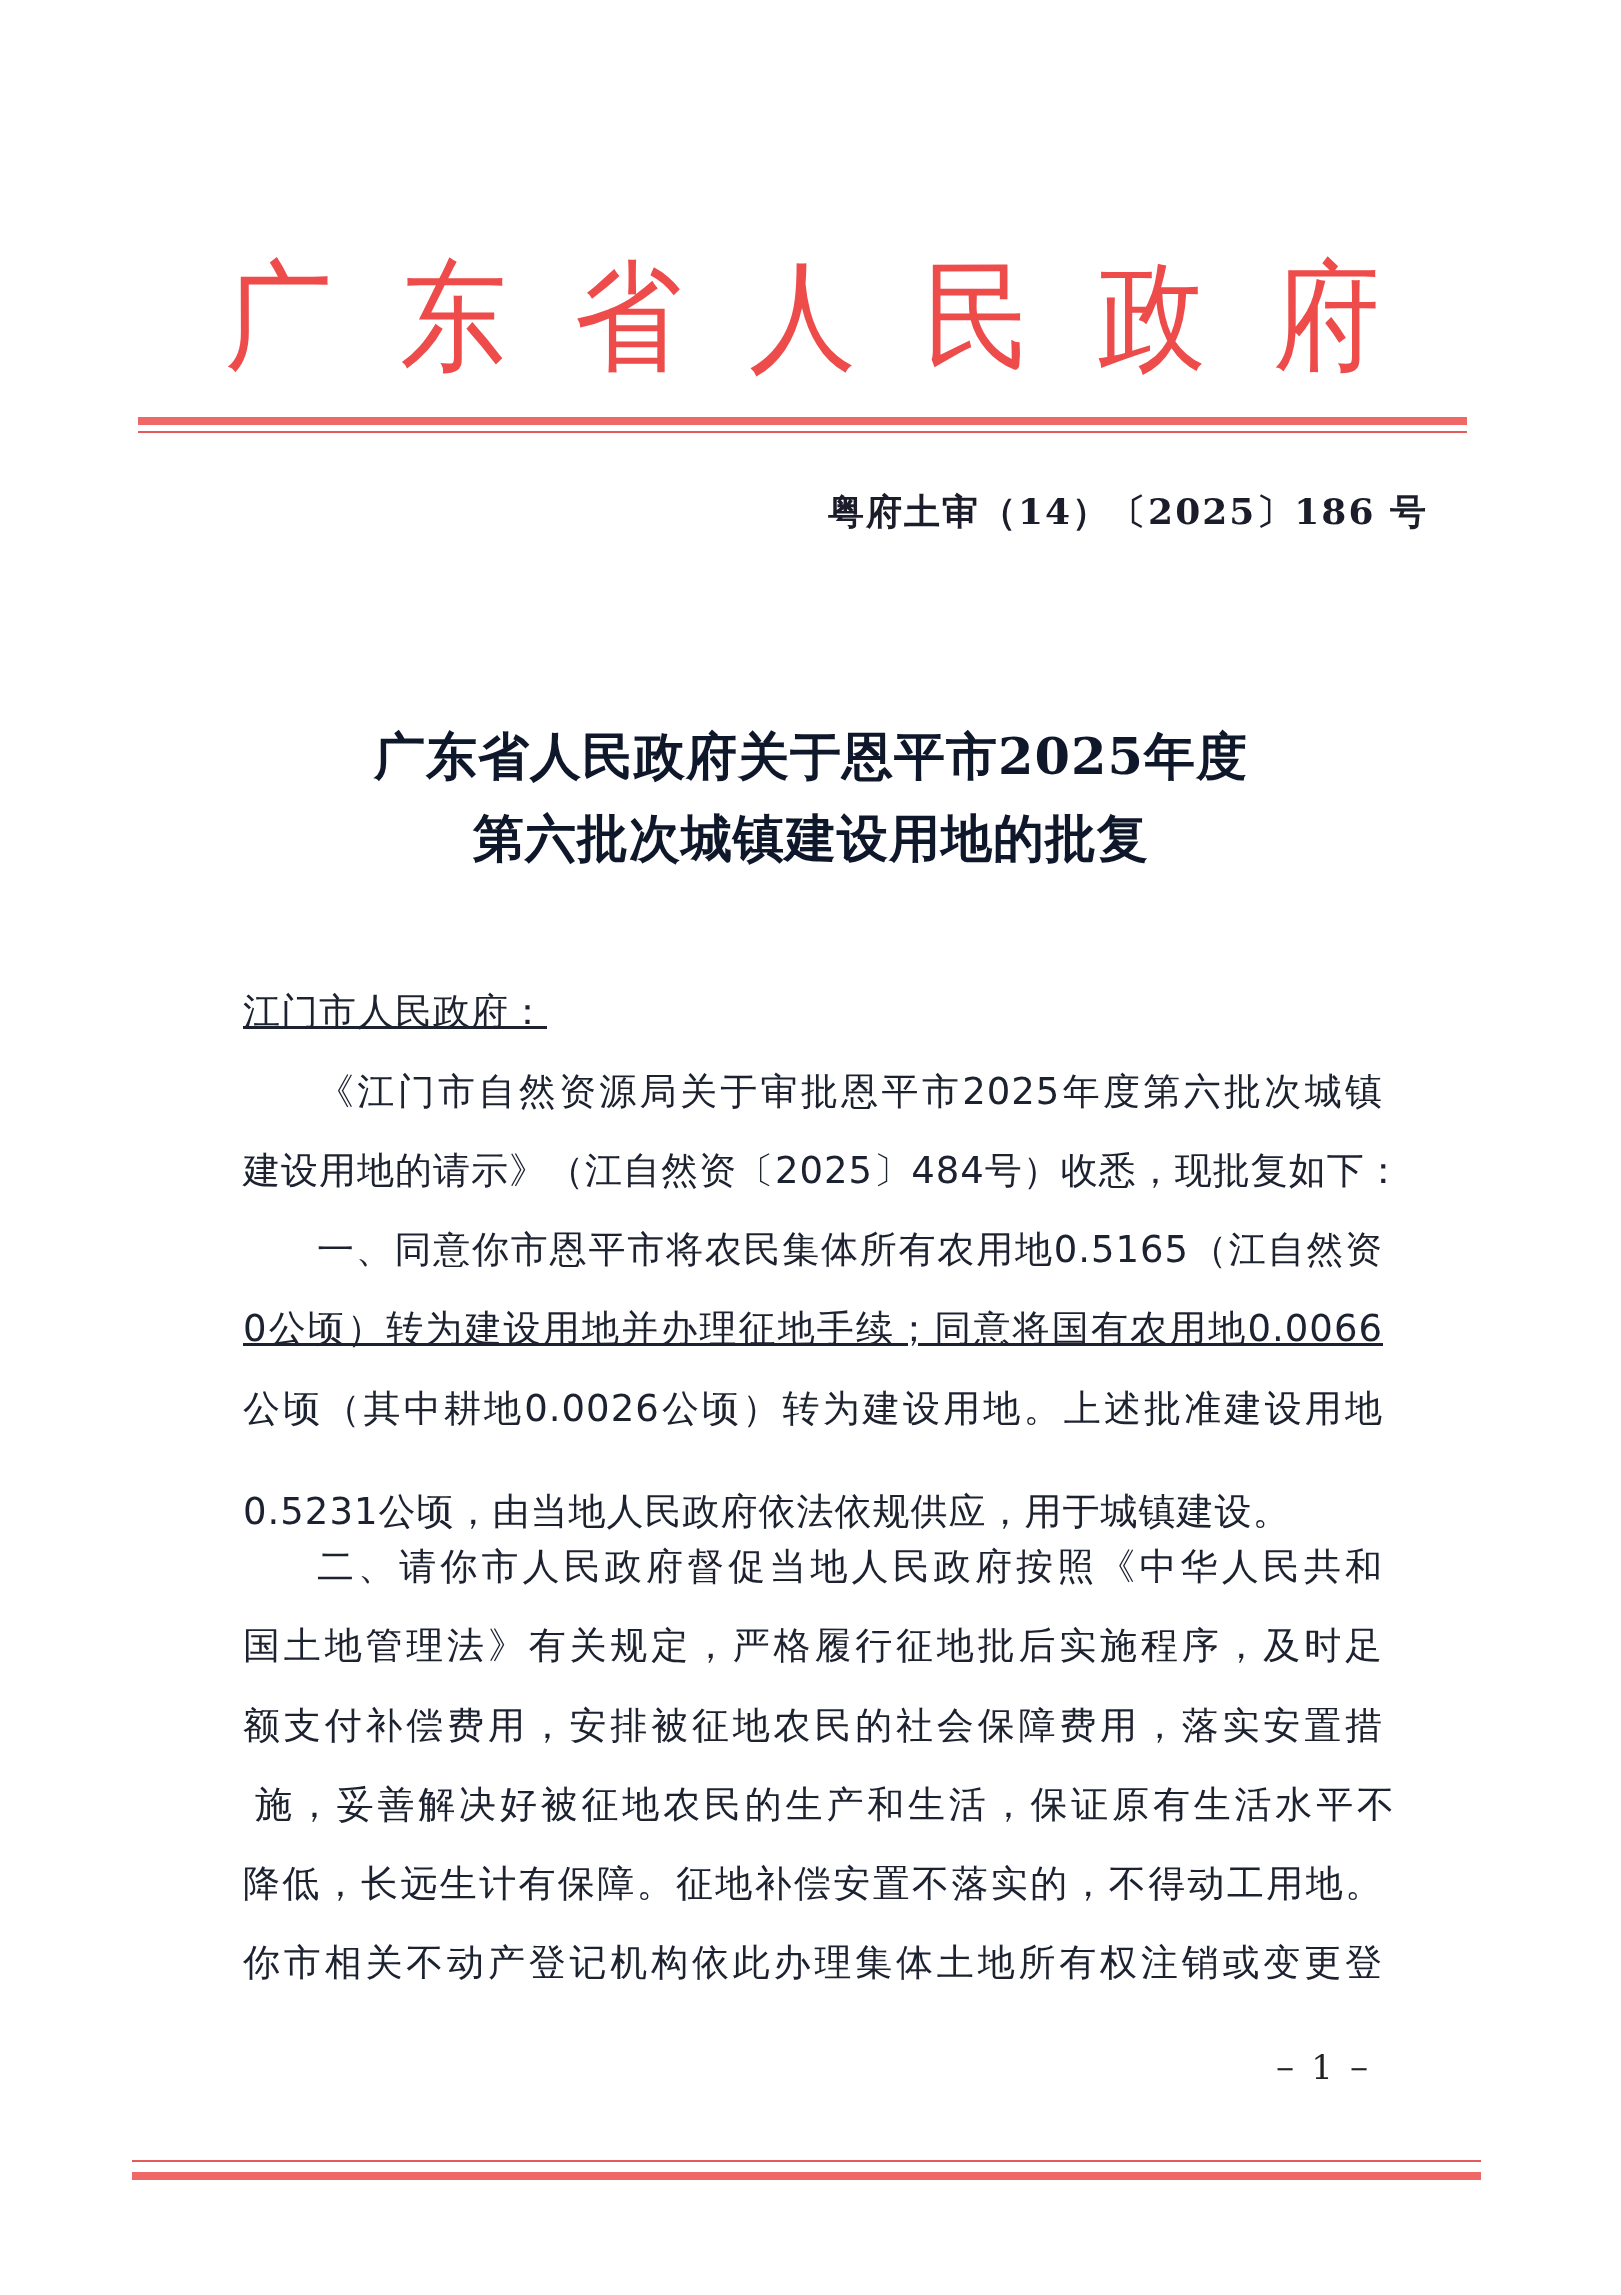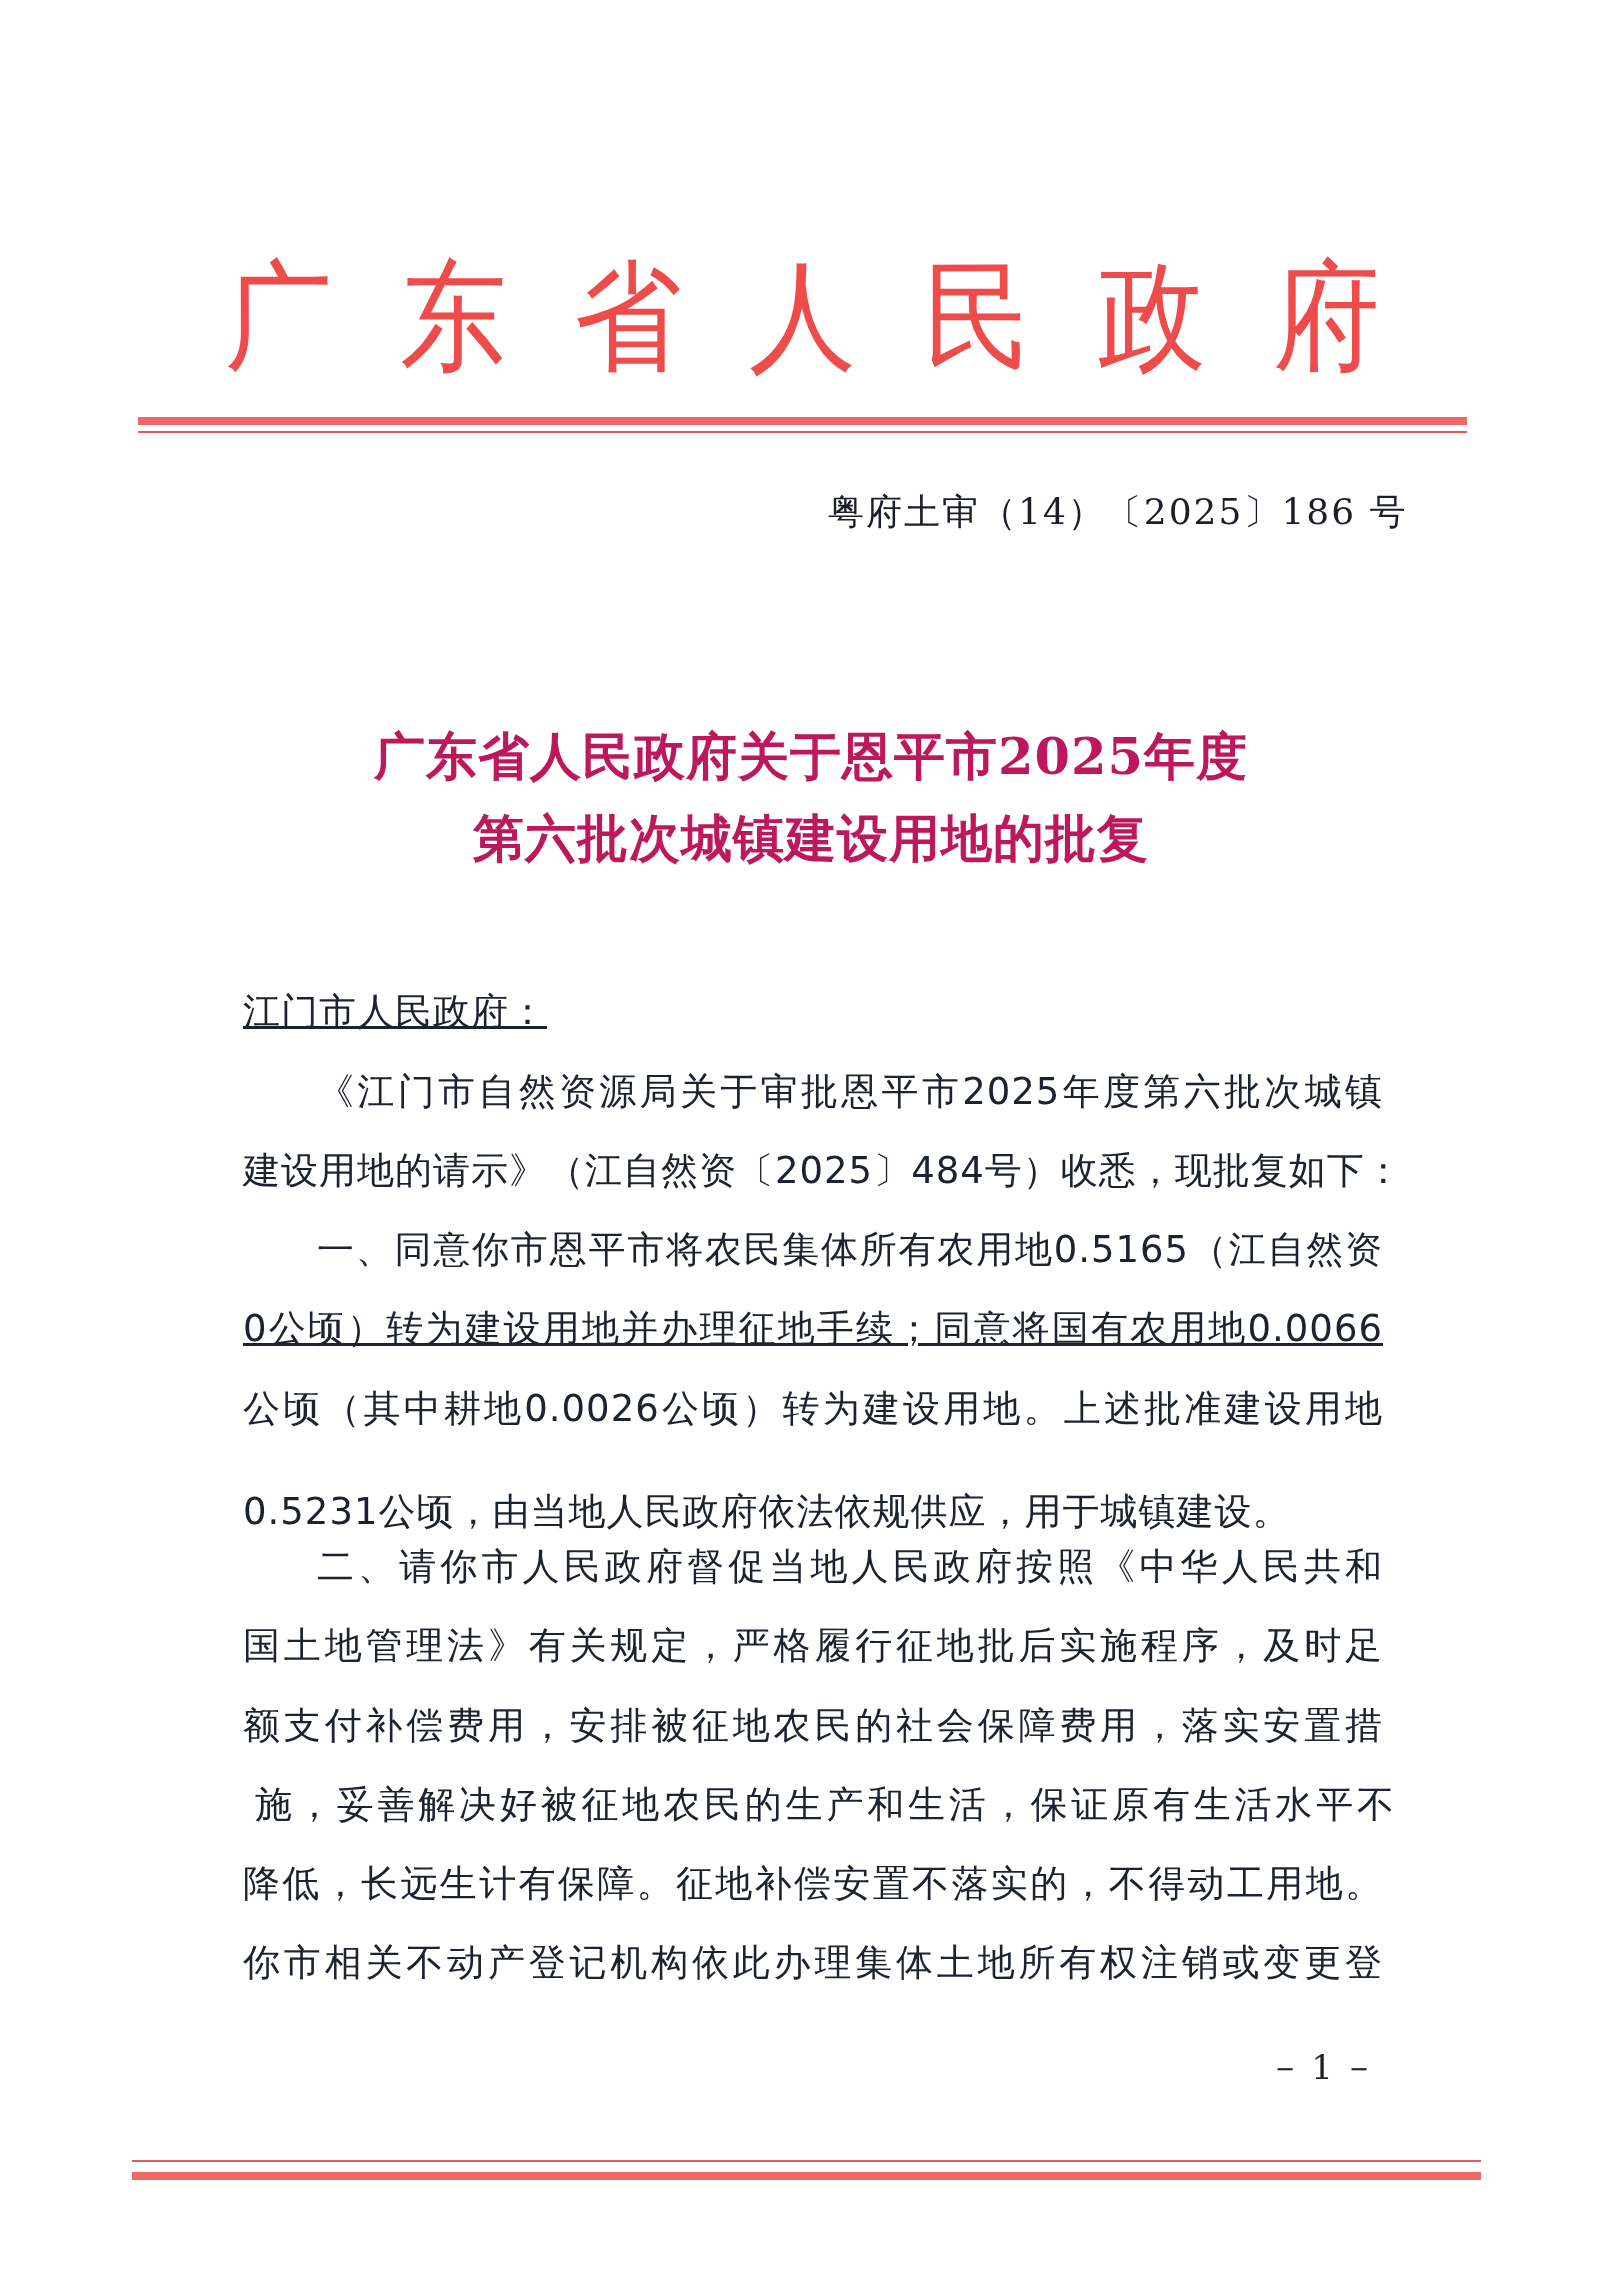--- a/index.html
+++ b/index.html
@@ -45,29 +45,30 @@
     background: #e35a5a;
   }
   .doc-number {
     position: absolute;
     left: 828px;
     top: 488px;
     font-size: 36px;
     letter-spacing: 2px;
     color: #1b1e2a;
     white-space: nowrap;
+    font-weight: bold;
   }
   .title {
     position: absolute;
     left: 0;
     width: 1622px;
     text-align: center;
     font-size: 51px;
     font-weight: bold;
-    color: #be185d;
+    color: #0f172a;
     letter-spacing: 1px;
     white-space: nowrap;
   }
   .body-line {
     position: absolute;
     left: 243px;
     width: 1140px;
     font-family: "DejaVu Sans", "Liberation Sans", sans-serif;
     font-size: 37px;
     line-height: 51px;

